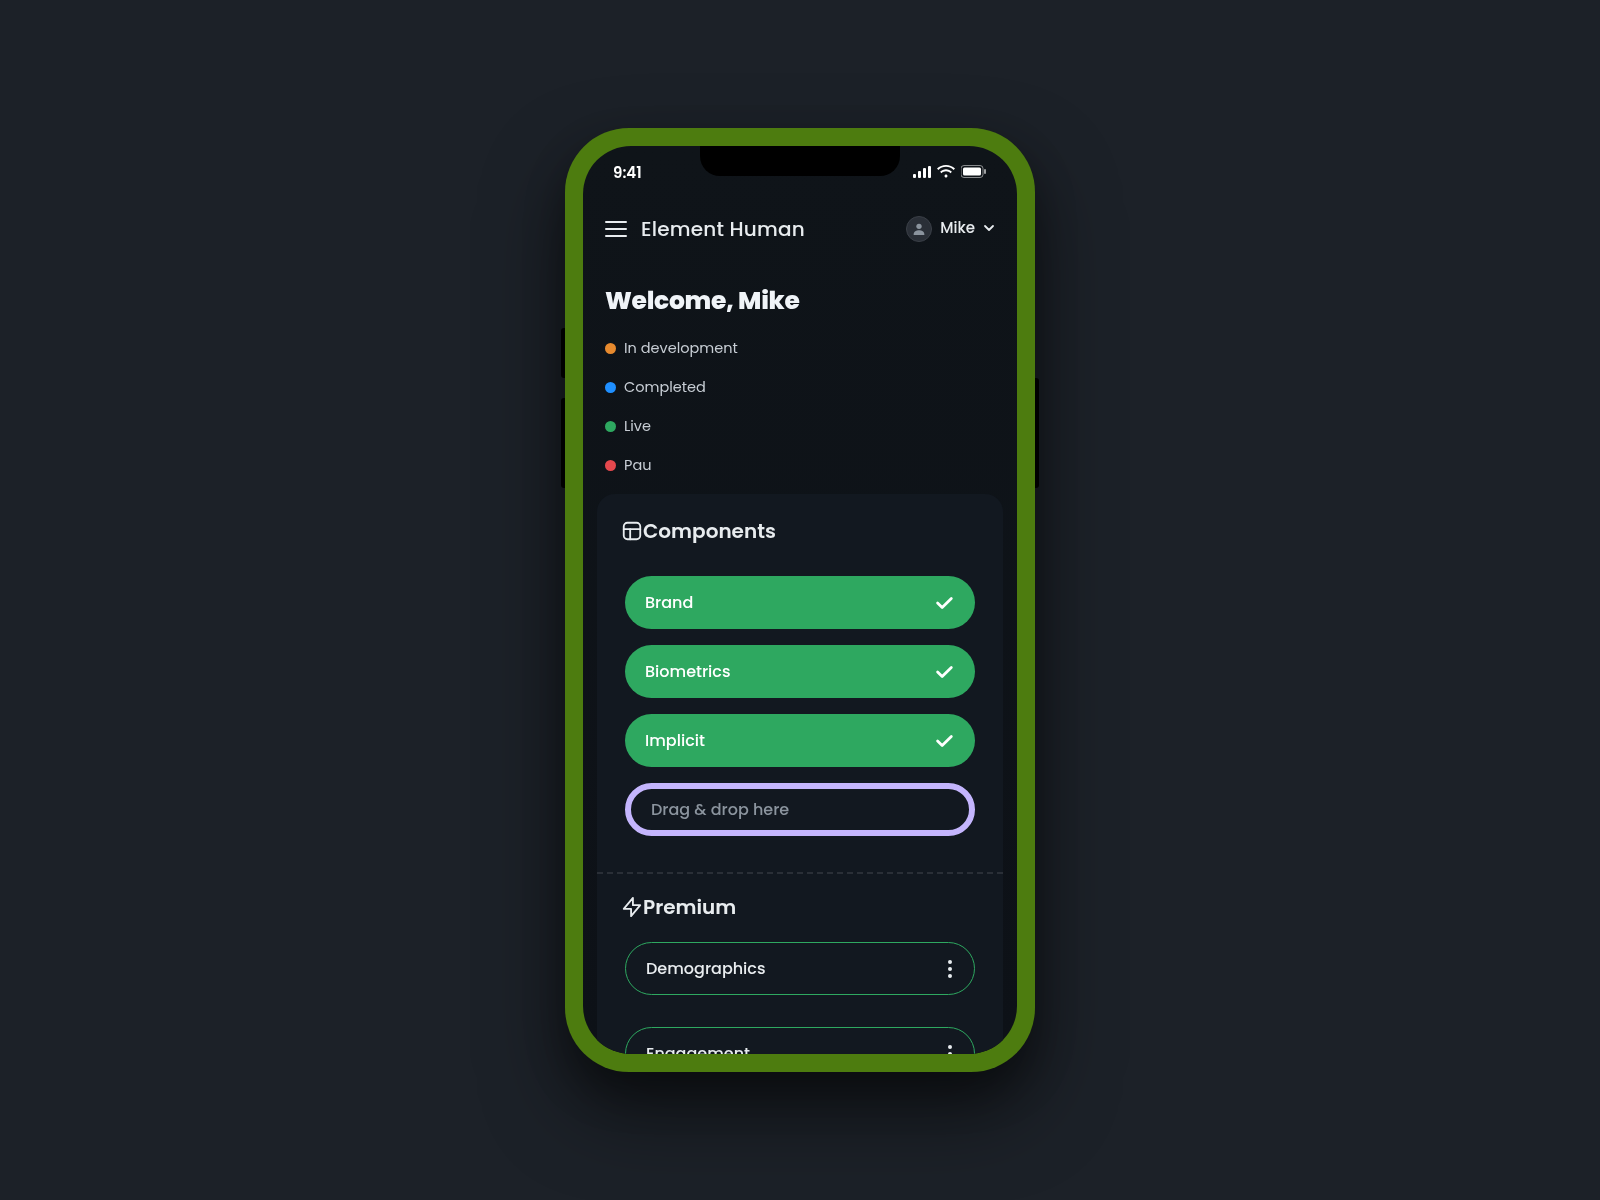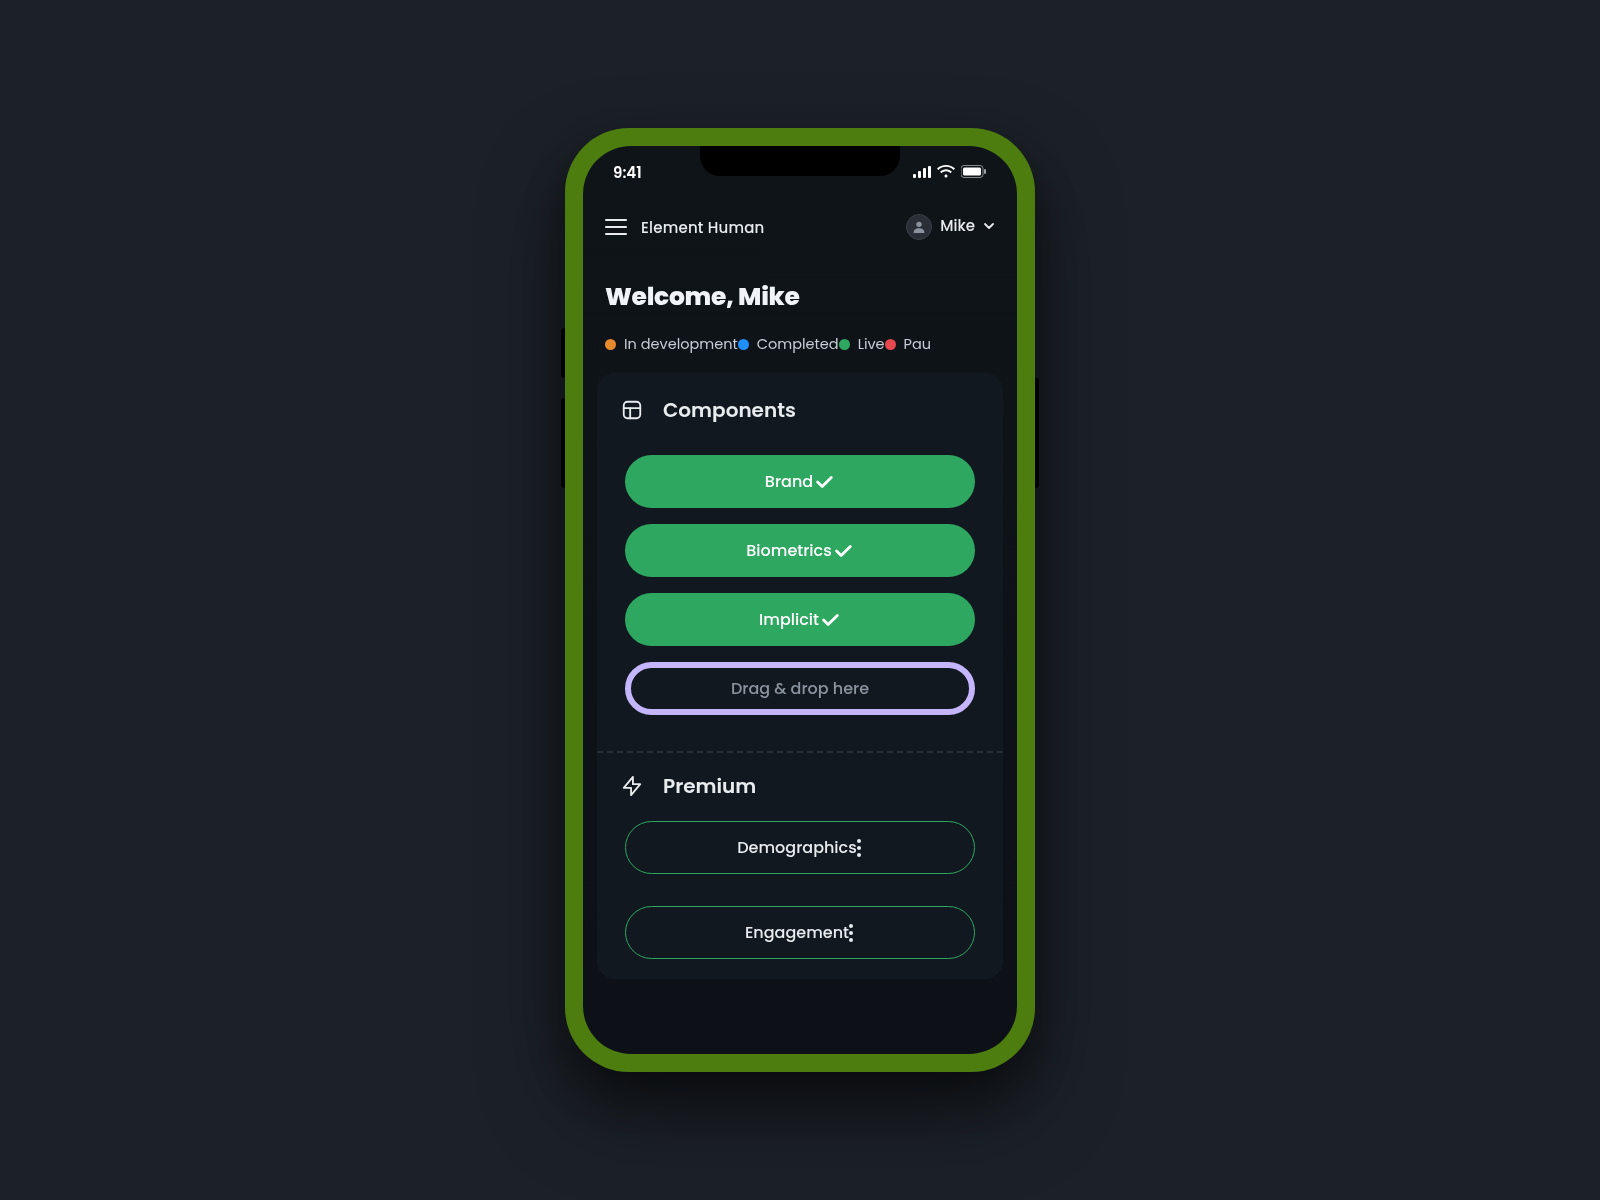--- a/index.html
+++ b/index.html
@@ -94,63 +94,63 @@
   }
   .nav-left { display: flex; align-items: center; gap: 14px; }
   .hamburger {
     width: 22px; height: 16px;
     display: flex; flex-direction: column; justify-content: space-between;
     cursor: pointer;
   }
   .hamburger span {
     display: block; width: 100%; height: 2px; background: #e8ecef; border-radius: 2px;
   }
-  .app-title { font-size: 15px; font-weight: 500; color: #e8ecef; letter-spacing: 0.2px; }
+  .app-title { font-size: 20px; font-weight: 500; color: #e8ecef; letter-spacing: 0.2px; }
   .user-chip {
     display: flex; gap: 8px; cursor: pointer;
   }
   .avatar {
     width: 26px; height: 26px; border-radius: 50%;
     background: #2a2f37;
     border: 1px solid #3a3f47;
     display: flex; align-items: center; justify-content: center;
   }
   .avatar svg { width: 16px; height: 16px; fill: #8b949e; }
   .user-name { font-size: 15px; font-weight: 500; color: #e8ecef; }
   .chev-down { width: 12px; height: 12px; }
   .welcome {
     padding: 22px 22px 6px 22px;
     font-size: 25px;
     font-weight: 800;
     letter-spacing: -0.3px;
     color: #f0f4f8;
   }
   .legend {
-    display: flex; padding: 12px 16px 18px 22px;
-    overflow: hidden; white-space: nowrap;
+    display: flex; gap: 18px; padding: 12px 16px 18px 22px;
+    overflow: hidden; white-space: nowrap; flex-direction: column;
   }
   .legend-item { display: inline-flex; align-items: center; gap: 8px; font-size: 14.5px; color: #c7cdd4; font-weight: 400;}
   .dot { width: 11px; height: 11px; border-radius: 50%; flex-shrink: 0;}
   .card {
     margin: 0 14px;
     background: #121820;
     border-radius: 18px;
     padding: 22px 18px 20px 18px;
   }
   .card-header {
-    display: flex; align-items: center; gap: 20px;
+    display: flex; align-items: center; gap: 0;
     padding: 0 6px 6px 6px;
   }
   .card-header .icon { width: 22px; height: 22px; }
   .card-header-title { font-size: 20px; font-weight: 600; color: #e8ecef; }
   .pill-stack { padding: 24px 10px 14px 10px; display: flex; flex-direction: column; gap: 16px;}
   .pill {
     height: 53px;
     border-radius: 28px;
-    display: flex; align-items: center; justify-content: center;
+    display: flex; align-items: center; justify-content: space-between;
     padding: 0 20px;
     font-size: 16px;
     font-weight: 500;
     cursor: pointer;
   }
   .pill-green { background: #2ea860; color: #fff; }
   .pill-green .check { width: 22px; height: 22px; }
   .pill-drop {
     border: 6px solid #c4b5fd;
     color: #8b949e;

